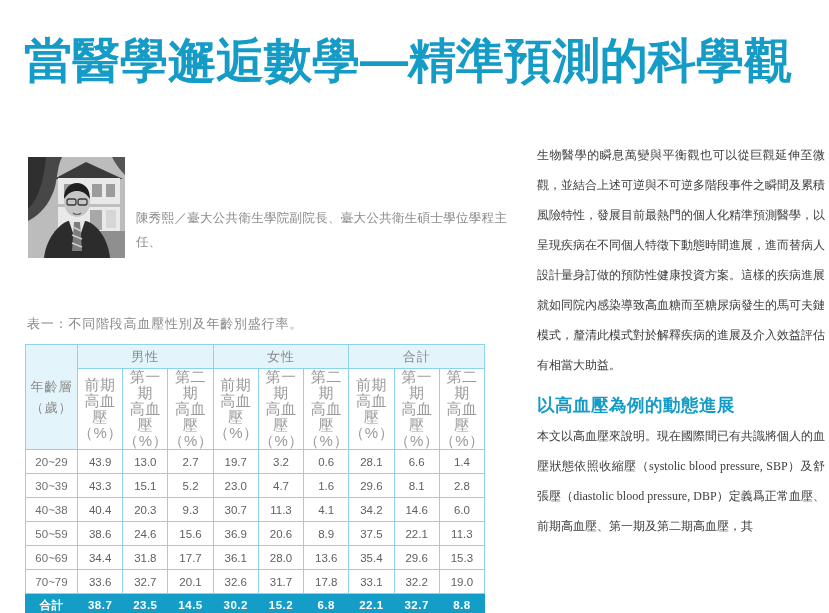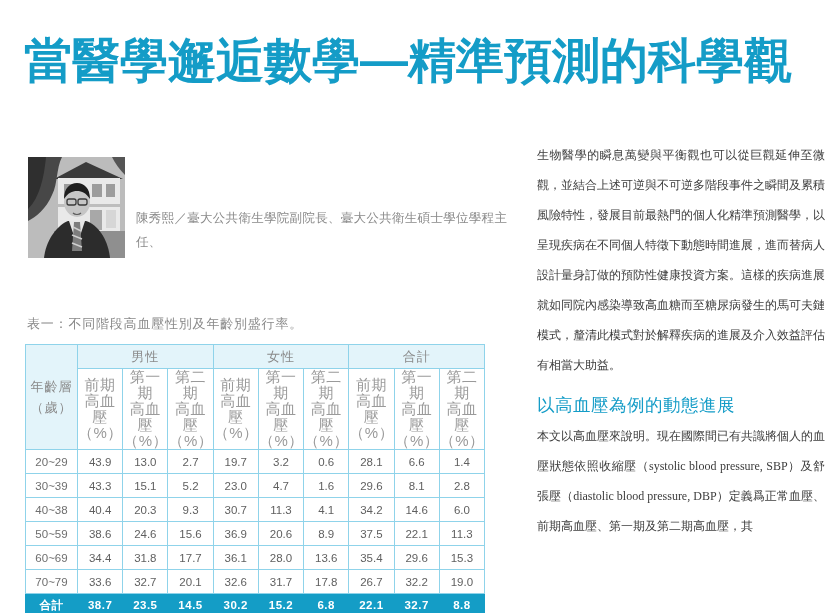--- a/index.html
+++ b/index.html
@@ -46,21 +46,21 @@
     color:#ffffff;font-weight:bold;font-size:11.5px;letter-spacing:0.5px;
   }
   
   .article{position:absolute;left:537px;top:140px;width:288px;}
   .article p{
     margin:0;font-family:"Liberation Serif","DejaVu Serif",serif;
     font-size:12px;line-height:30px;color:#3c3c3c;
     text-align:justify;text-justify:inter-ideograph;
   }
   .article h2{
-    margin:12px 0 0 0;font-size:17.5px;line-height:26px;font-weight:normal;
+    margin:12px 0 0 0;font-size:17.5px;line-height:26px;font-weight:bold;
     color:#149cc7;font-family:"Liberation Sans","DejaVu Sans",sans-serif;
     letter-spacing:0.5px;
   }
   .article p.p2{margin-top:3px;}
 </style>
 </head>
 <body>
 
 <div class="page">
 
@@ -240,21 +240,21 @@
         <td>15.3</td>
       </tr>
       <tr class="data-row">
         <td class="age">70~79</td>
         <td>33.6</td>
         <td>32.7</td>
         <td>20.1</td>
         <td>32.6</td>
         <td>31.7</td>
         <td>17.8</td>
-        <td>26.7</td>
+        <td>33.1</td>
         <td>32.2</td>
         <td>19.0</td>
       </tr>
 
       <tr class="total-row">
         <td>合計</td>
         <td>38.7</td>
         <td>23.5</td>
         <td>14.5</td>
         <td>30.2</td>

